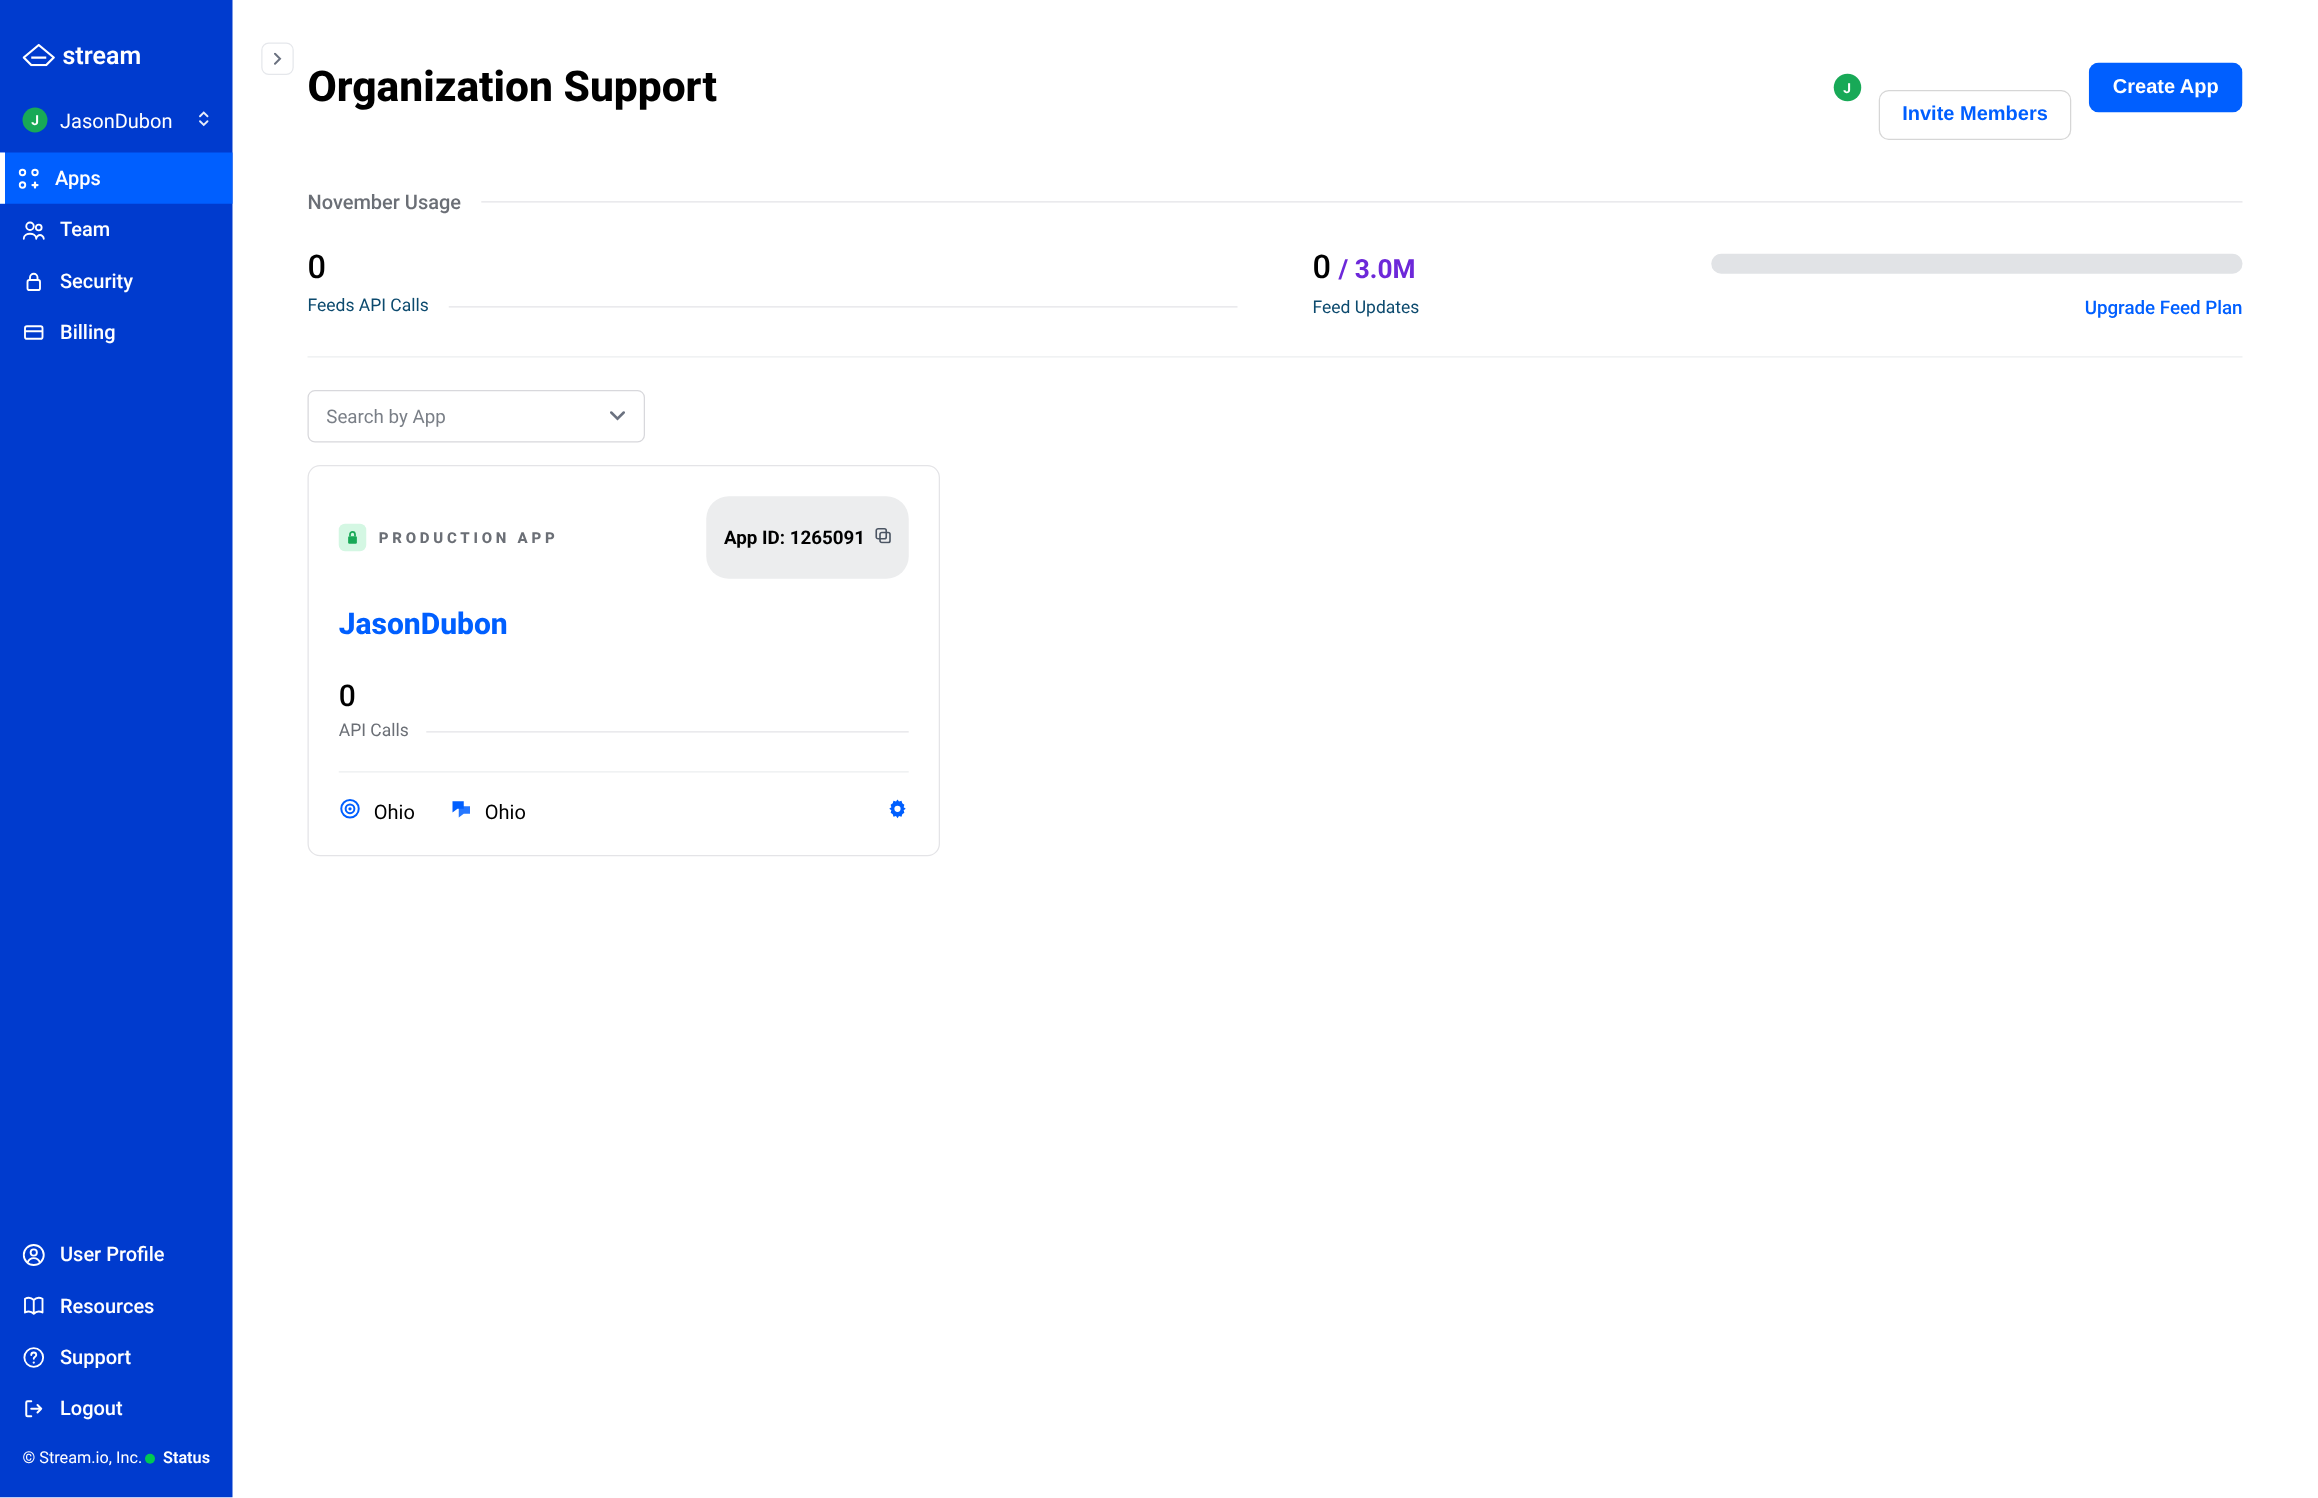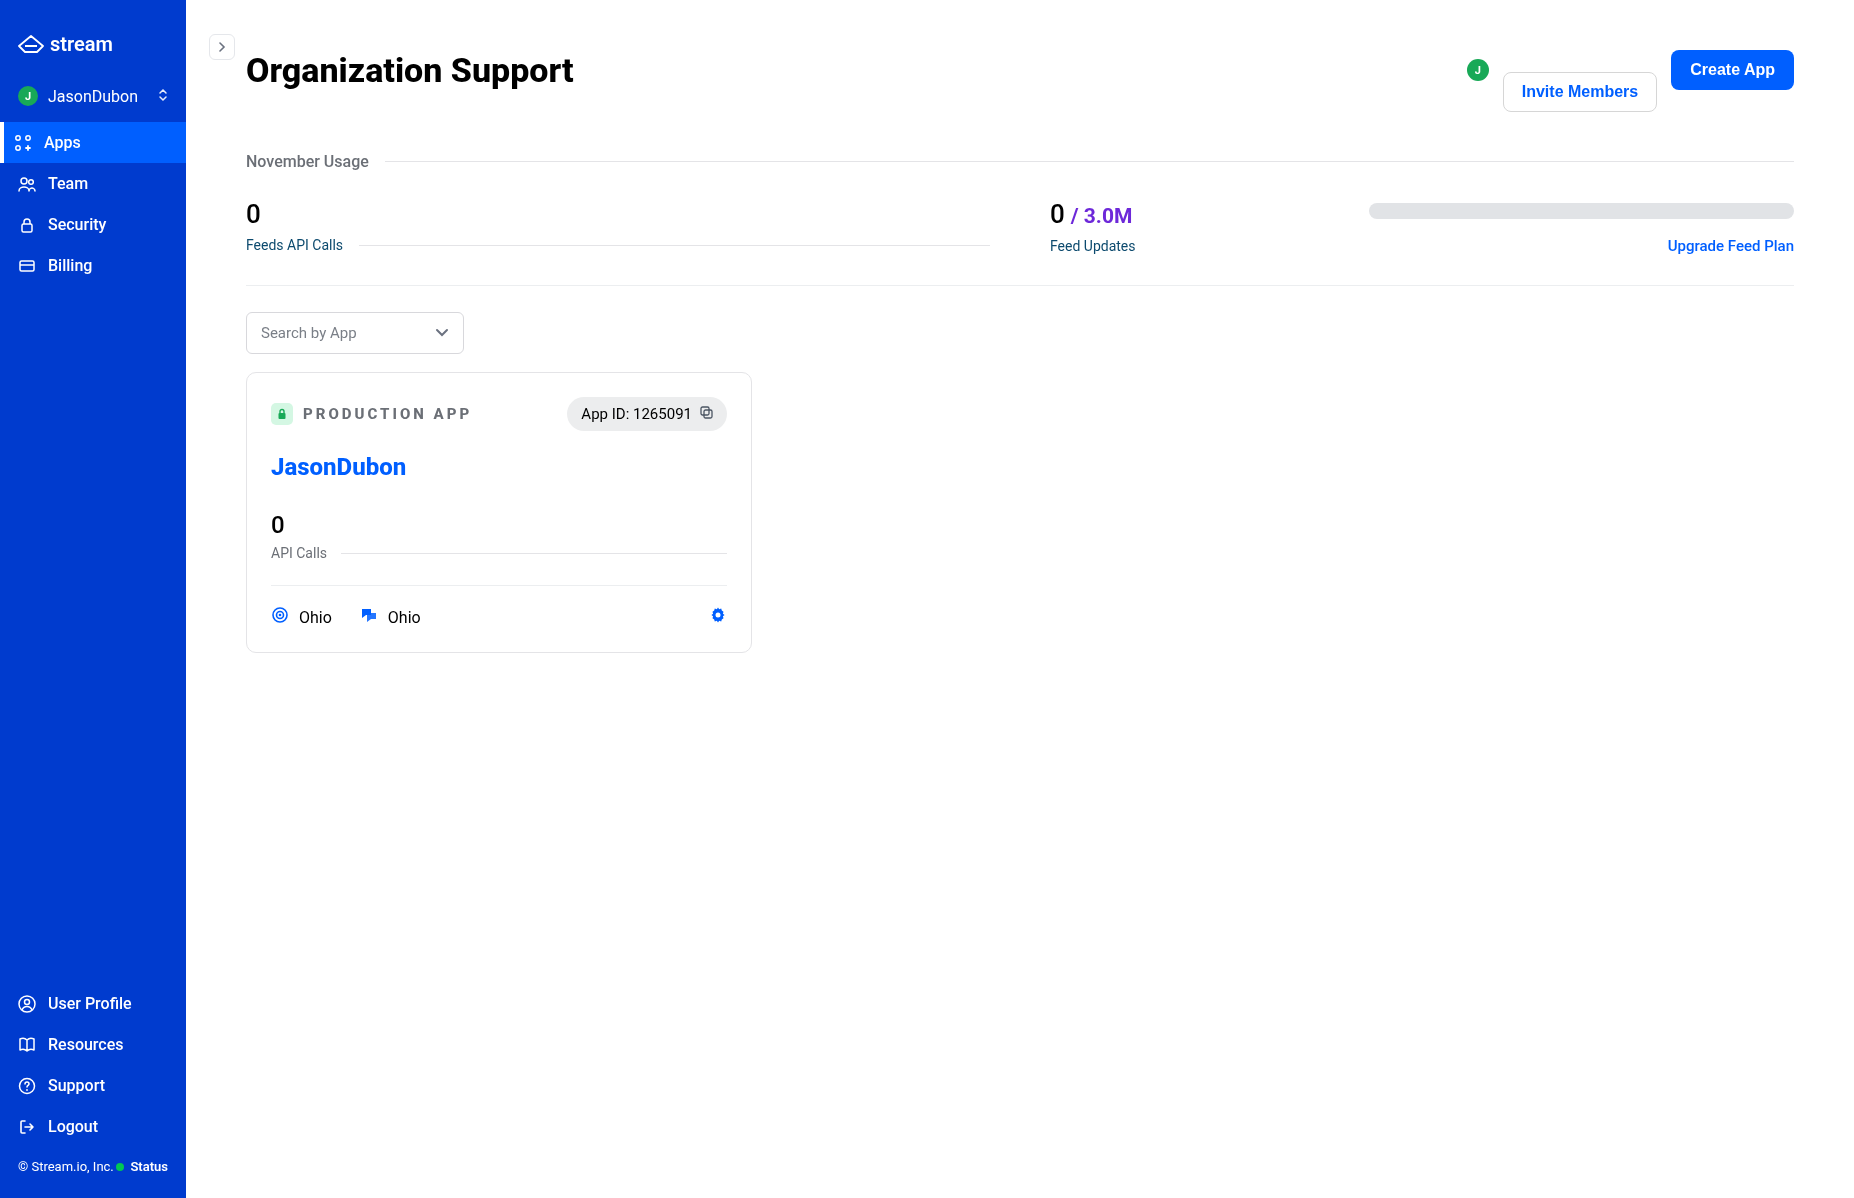--- a/index.html
+++ b/index.html
@@ -190,21 +190,21 @@
   border-radius: 8px;
   margin-top: 4px;
 }
 .upgrade-link {
   color: #005fff;
   font-size: 15px;
   font-weight: 500;
   cursor: pointer;
 }
 .search-select {
-  width: 218px;
+  width: 270px;
   border: 1px solid #d8d8dc;
   border-radius: 6px;
   padding: 11px 14px;
   display: flex;
   align-items: center;
   justify-content: space-between;
   color: #7a7f87;
   font-size: 15px;
   cursor: pointer;
   margin-bottom: 18px;
@@ -220,36 +220,36 @@
   align-items: center;
   justify-content: space-between;
   margin-bottom: 22px;
 }
 .app-type {
   display: flex;
   align-items: center;
   gap: 10px;
   color: #6b6f76;
   font-weight: 800;
-  font-size: 15px;
+  font-size: 12px;
   letter-spacing: 3px;
 }
 .lock-badge {
   width: 22px; height: 22px;
   background: #d4f7e3;
   border-radius: 5px;
   display: flex; align-items: center; justify-content: center;
   color: #18a957;
 }
 .app-id-pill {
   background: #ecedee;
   border-radius: 18px;
-  padding: 8px 14px;
+  padding: 24px 14px;
   font-size: 15px;
-  font-weight: 400;
+  font-weight: 700;
   display: flex;
   align-items: center;
   gap: 8px;
   cursor: pointer;
 }
 .copy-icon { font-size: 13px; color: #4b5563; }
 .app-name {
   color: #005fff;
   font-size: 24px;
   font-weight: 800;

